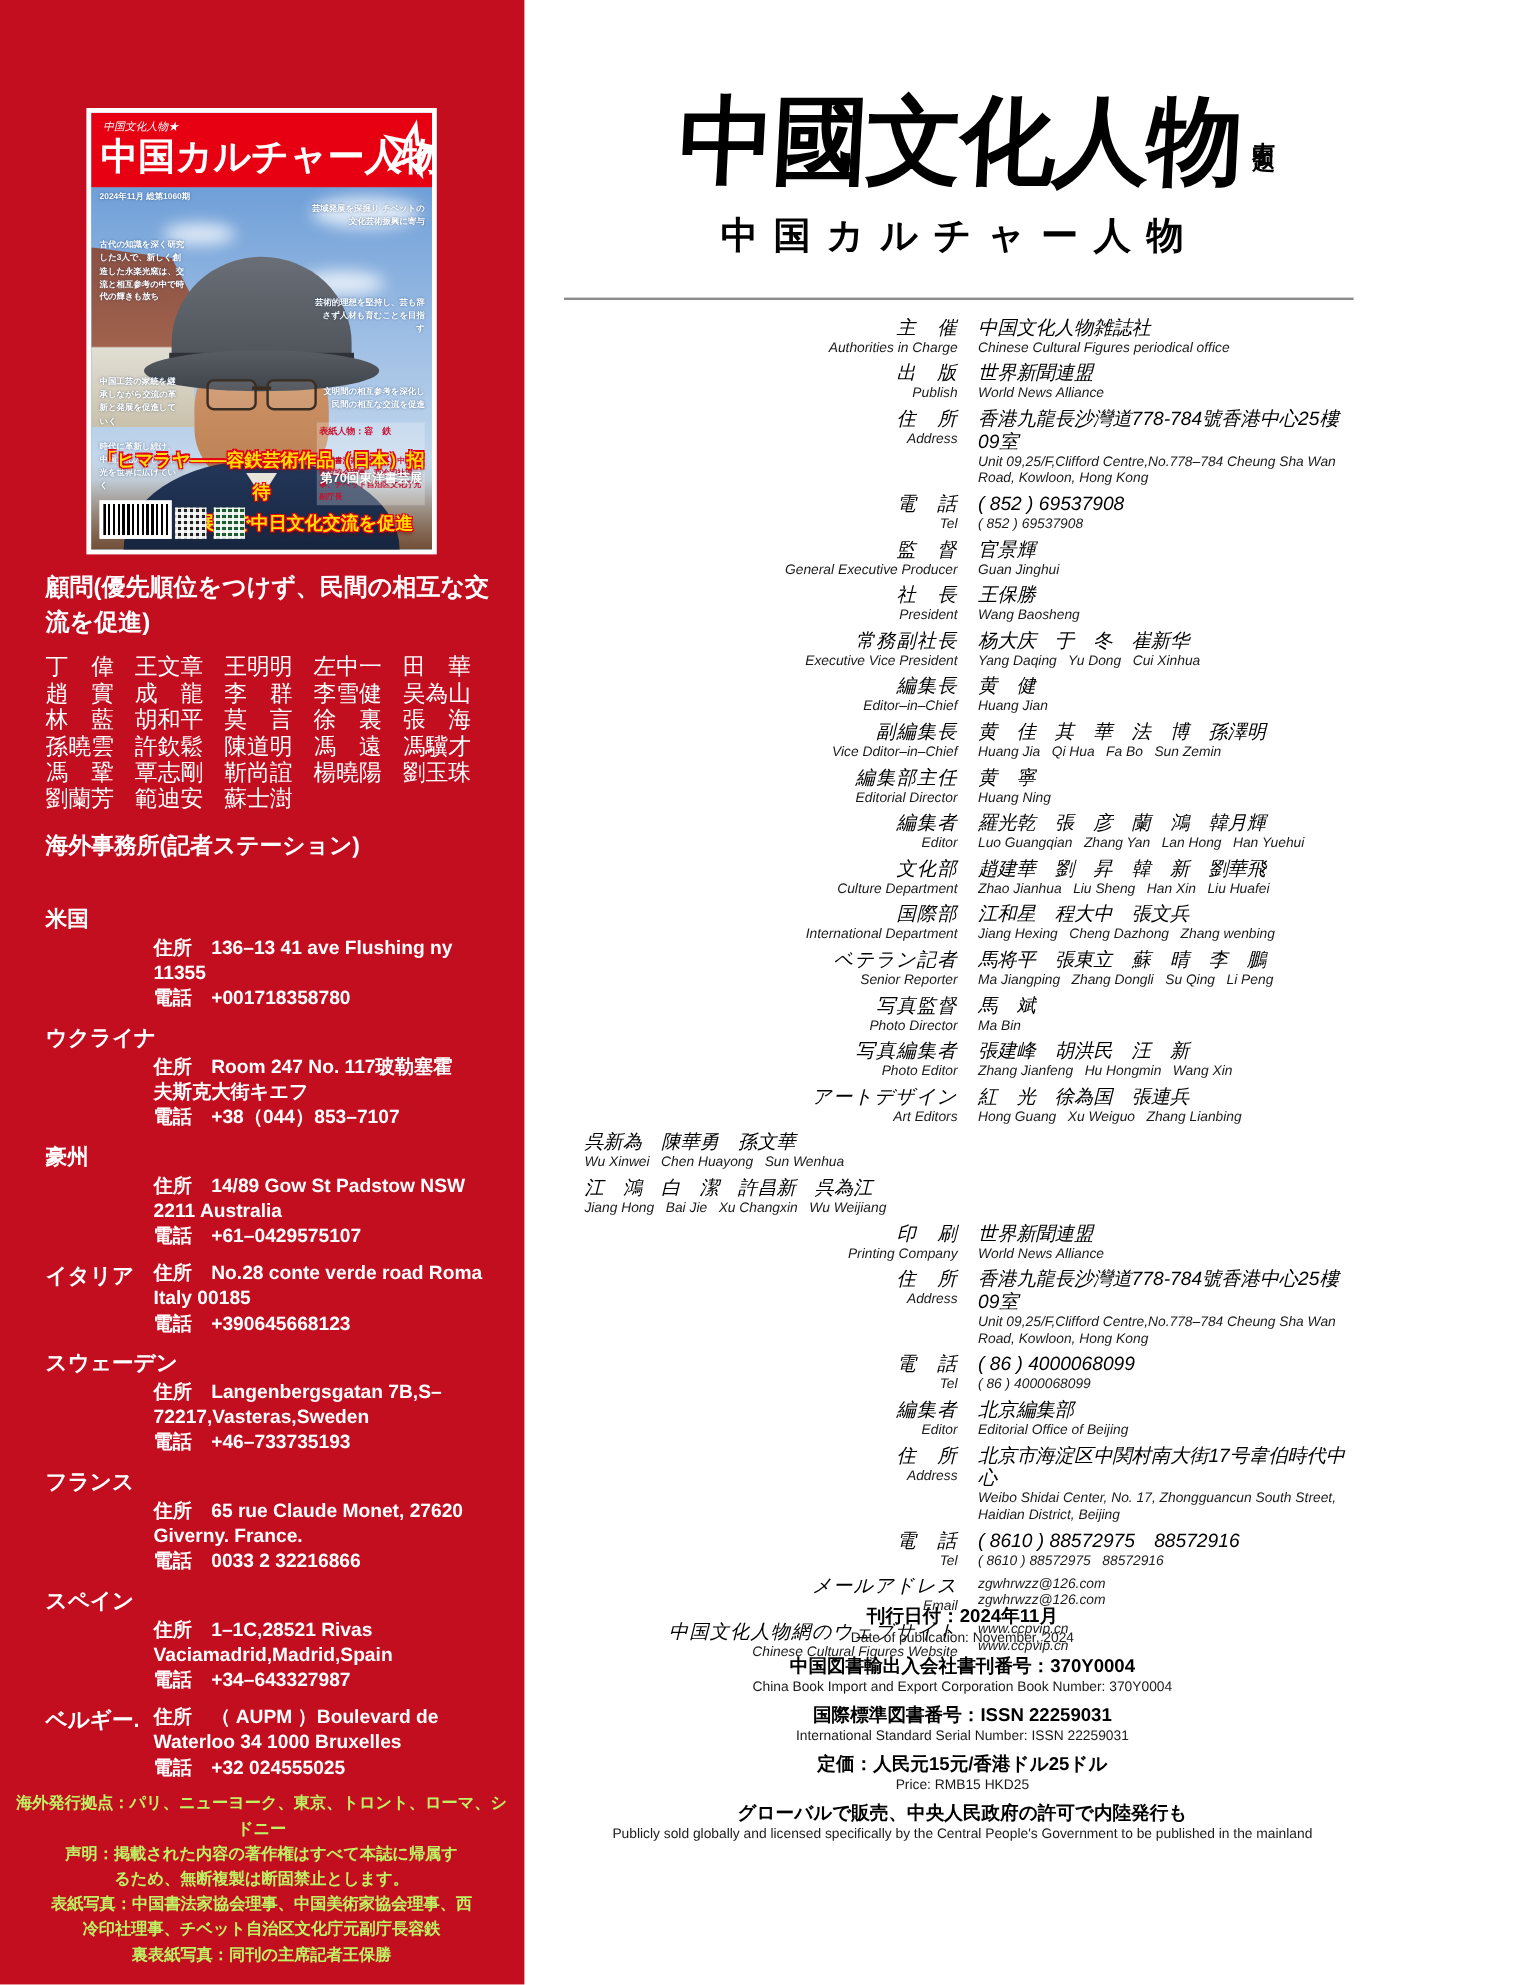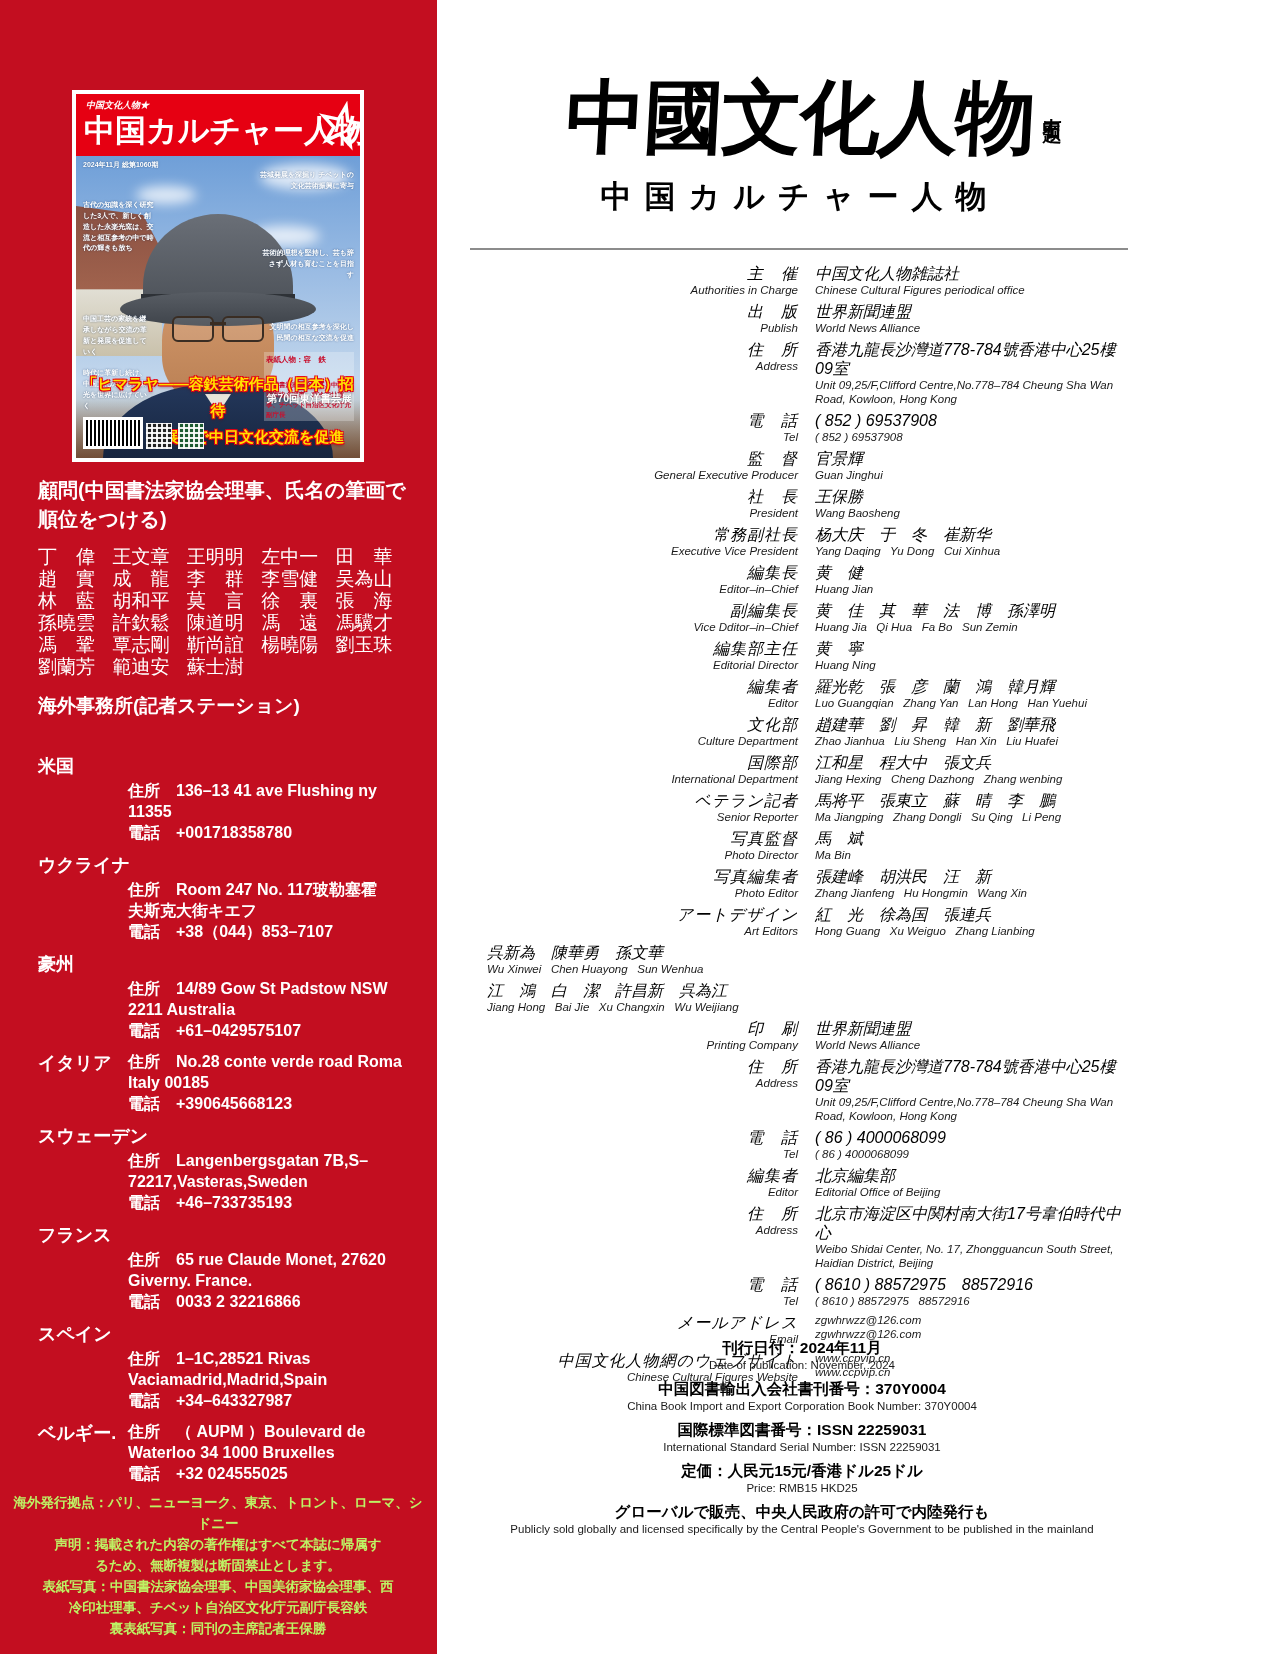--- a/index.html
+++ b/index.html
@@ -7,21 +7,21 @@
         font-family:"Liberation Sans",sans-serif;color:#000;}
 
   
   .sidebar{position:absolute;left:0;top:0;width:437px;height:1654px;background:#c30e20;}
 
   
   .cover{position:absolute;left:72px;top:90px;width:292px;height:372px;background:#fff;
          padding:4px;box-sizing:border-box;}
   .cover-inner{position:relative;width:100%;height:100%;overflow:hidden;background:#8fb3dd;}
   .cover-band{position:absolute;top:0;left:0;right:0;height:62px;background:#e60012;z-index:4;}
-  .cover-brand{position:absolute;top:5px;left:10px;font-size:9px;color:#fff;font-weight:bold;
+  .cover-brand{position:absolute;top:5px;left:10px;font-size:9px;color:#fff;font-weight:normal;
                font-family:"Liberation Serif",serif;font-style:italic;text-align:center;}
   .cover-masthead{position:absolute;top:16px;left:8px;font-size:31px;font-weight:900;color:#fff;
                   letter-spacing:0px;white-space:nowrap;}
   .cover-star{position:absolute;top:2px;right:-8px;font-size:58px;color:#fff;line-height:58px;
               transform:rotate(12deg);font-weight:bold;}
   .cover-photo{position:absolute;top:62px;left:0;right:0;bottom:0;
                background:linear-gradient(180deg,#6f9fd8 0%,#9cbde4 40%,#c3d7ec 75%,#b4a88f 100%);}
   .cloud{position:absolute;background:rgba(255,255,255,.75);border-radius:50%;filter:blur(6px);}
   .c1{width:90px;height:26px;right:10px;top:8px;}
   .c2{width:70px;height:20px;right:40px;top:70px;}
@@ -166,21 +166,21 @@
             <div class="hl2">展」で中日文化交流を促進</div>
           </div>
           <div class="barcode"></div>
           <div class="qr qr1"></div>
           <div class="qr qr2"></div>
         </div>
       </div>
     </div>
 
     <div class="advisors">
-      <div class="adv-heading">顧問(中国書法家協会理事、氏名の筆画で順位をつける)</div>
+      <div class="adv-heading">顧問(優先順位をつけず、民間の相互な交流を促進)</div>
       <div class="adv-names" id="adv-names"><div class="adv-name">丁　偉</div><div class="adv-name">王文章</div><div class="adv-name">王明明</div><div class="adv-name">左中一</div><div class="adv-name">田　華</div><div class="adv-name">趙　實</div><div class="adv-name">成　龍</div><div class="adv-name">李　群</div><div class="adv-name">李雪健</div><div class="adv-name">吴為山</div><div class="adv-name">林　藍</div><div class="adv-name">胡和平</div><div class="adv-name">莫　言</div><div class="adv-name">徐　裏</div><div class="adv-name">張　海</div><div class="adv-name">孫曉雲</div><div class="adv-name">許欽鬆</div><div class="adv-name">陳道明</div><div class="adv-name">馮　遠</div><div class="adv-name">馮驥才</div><div class="adv-name">馮　鞏</div><div class="adv-name">覃志剛</div><div class="adv-name">靳尚誼</div><div class="adv-name">楊曉陽</div><div class="adv-name">劉玉珠</div><div class="adv-name">劉蘭芳</div><div class="adv-name">範迪安</div><div class="adv-name">蘇士澍</div></div>
     </div>
 
     <div class="overseas">
       <div class="ovs-heading">海外事務所(記者ステーション)</div>
       <div id="offices">
           <div class="office first">
             <div class="o-country">米国</div>
             <div class="o-body"><div class="o-line">住所　136–13 41 ave Flushing ny</div><div class="o-line">11355</div><div class="o-line">電話　+001718358780</div></div>
           </div>

